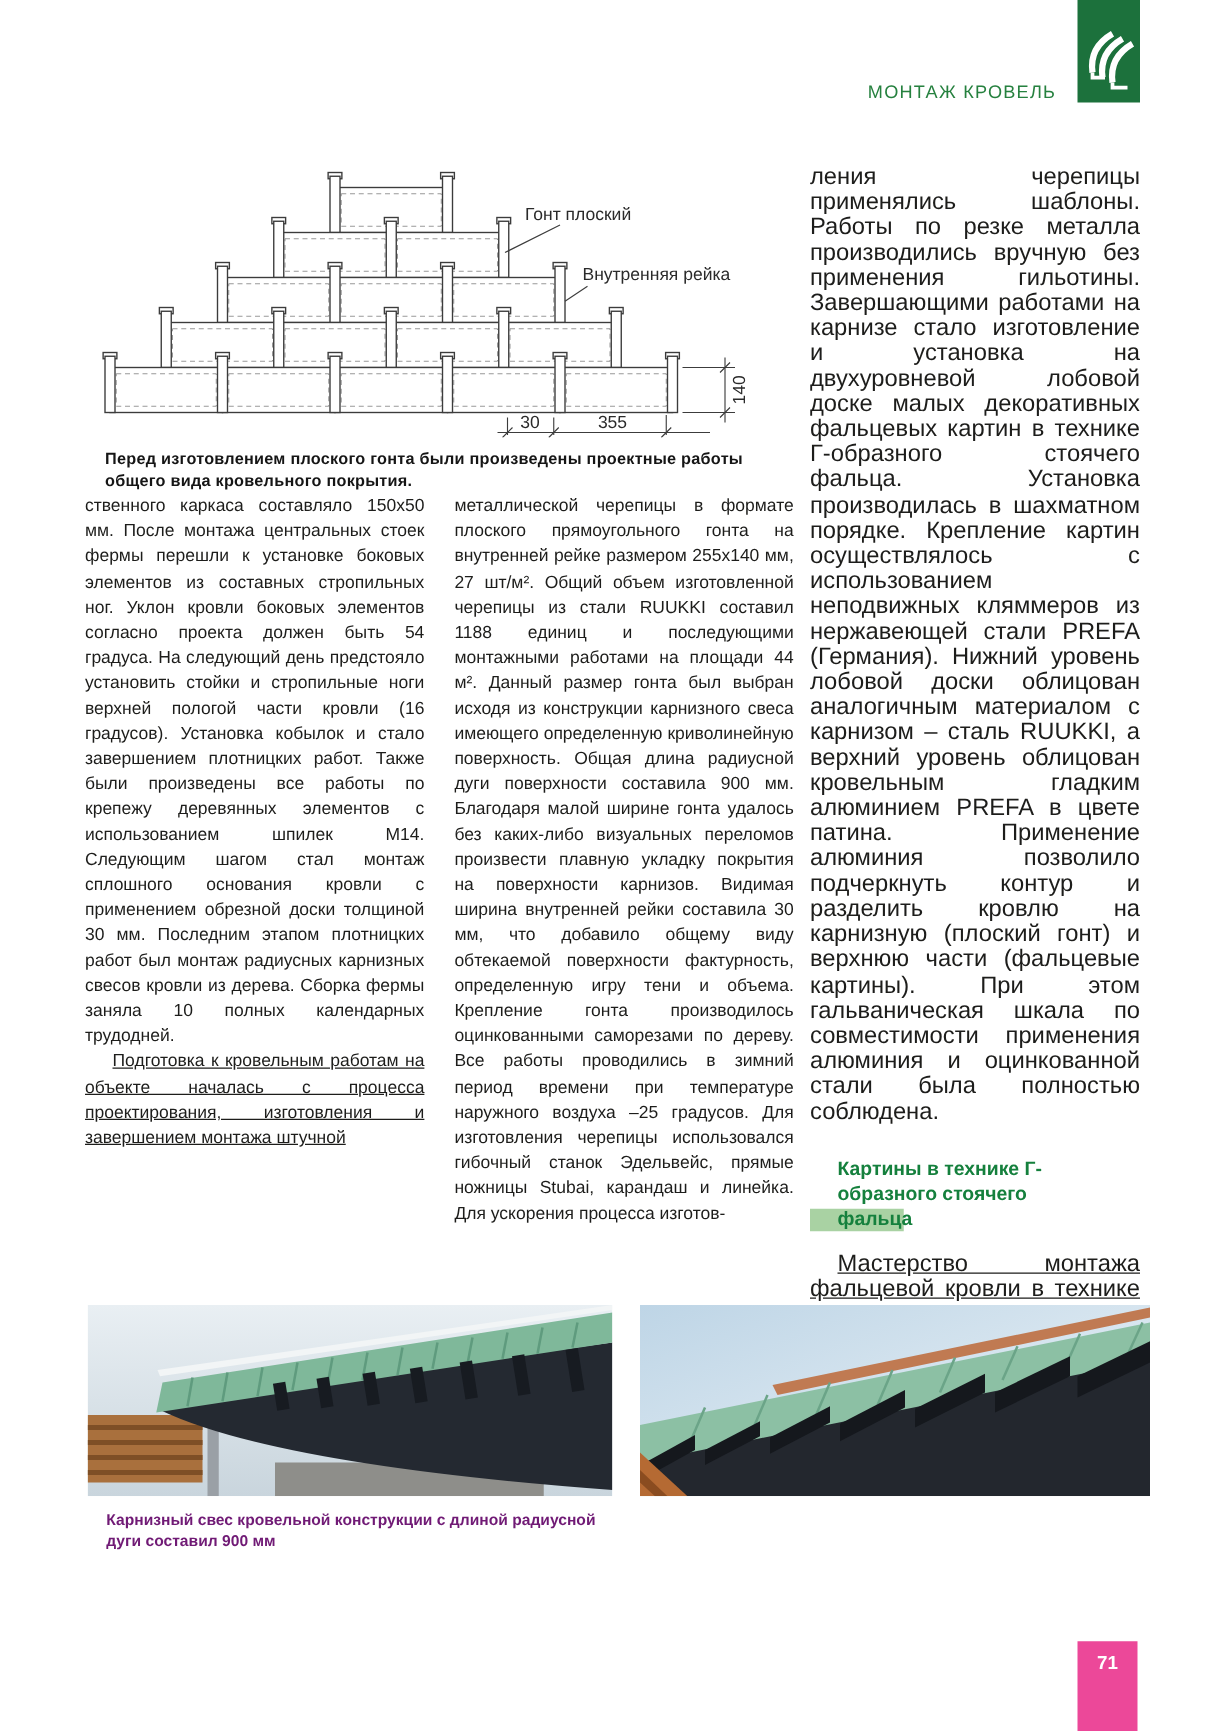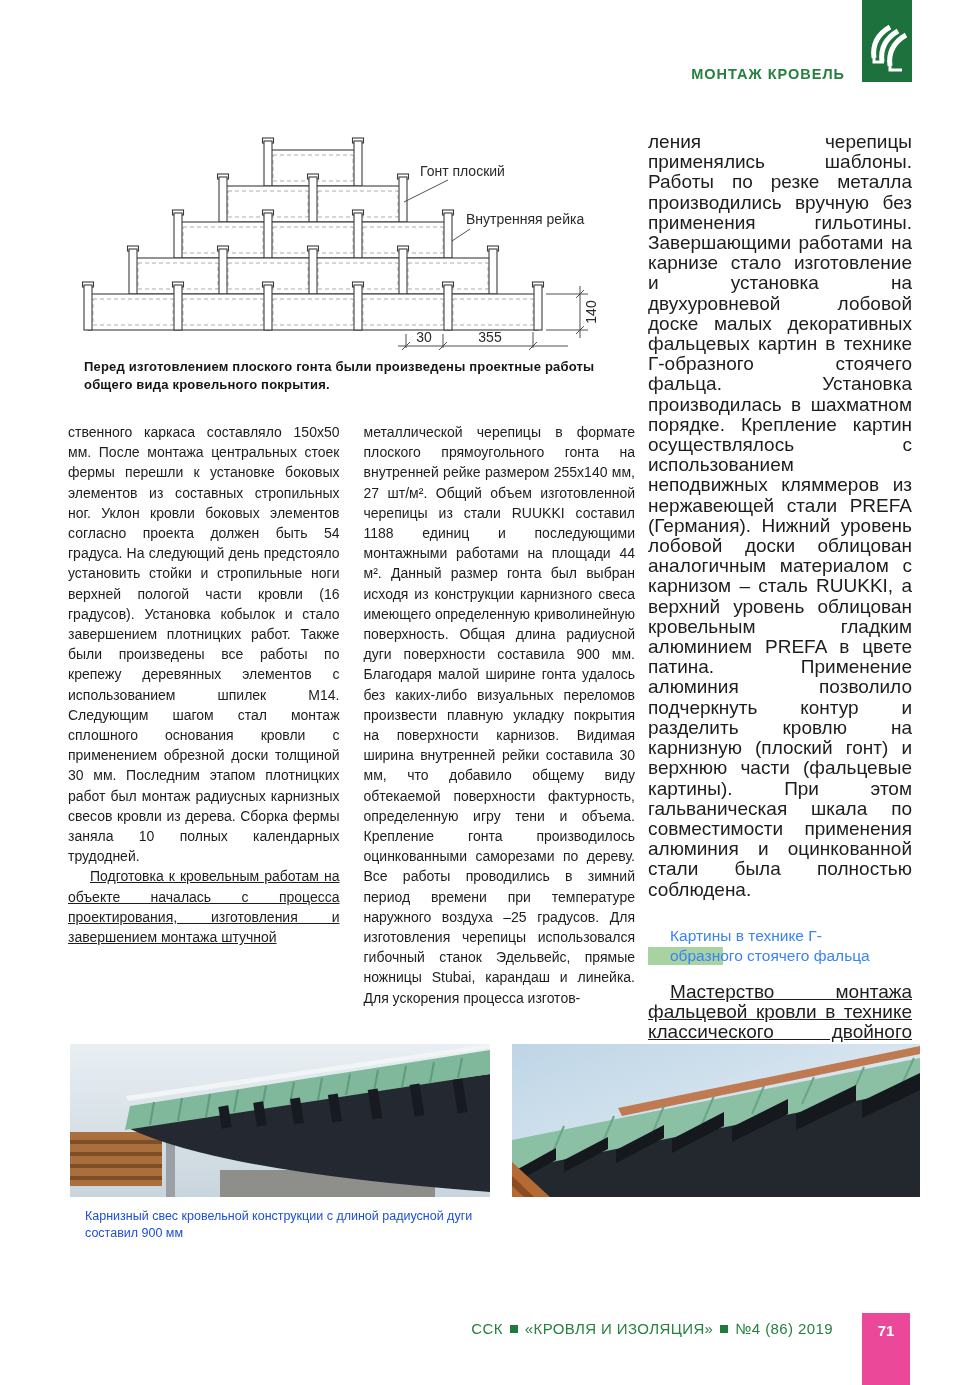--- a/index.html
+++ b/index.html
@@ -1,60 +1,60 @@
 <!DOCTYPE html>
 <html lang="ru"><head>
 <meta charset="utf-8">
 <style>
   html,body{margin:0;padding:0;background:#e9e9e9;}
   .page{position:relative;width:980px;height:1385px;background:#ffffff;margin:0 auto;
         font-family:"Liberation Sans",sans-serif;color:#1d1d1b;overflow:hidden;}
 
   
-  .header-title{position:absolute;top:66px;right:135px;font-size:14.5px;font-weight:bold;
+  .header-title{position:absolute;top:66px;right:135px;font-size:14.5px;font-weight:normal;
         letter-spacing:1px;color:#26813f;}
   .logo-box{position:absolute;left:862px;top:0;width:50px;height:82px;background:#1c713c;}
 
   
   .content{position:absolute;left:68px;top:130px;width:844px;}
   .left-wrap{position:absolute;left:0;top:6px;width:567px;}
   .col3{position:absolute;left:580px;top:2px;width:264px;height:910px;overflow:hidden;}
 
   
   .figure svg{display:block;}
   .sh{fill:#ffffff;stroke:#3c3c3c;stroke-width:1.1;}
   .shd{fill:none;stroke:#8a8a8a;stroke-width:0.7;stroke-dasharray:4 3;}
   .bat{fill:#ffffff;stroke:#3c3c3c;stroke-width:1.1;}
   .cap{fill:#ffffff;stroke:#3c3c3c;stroke-width:1.1;}
   .dim-line{stroke:#3c3c3c;stroke-width:0.9;fill:none;}
   .fig-text{font-family:"Liberation Sans",sans-serif;font-size:14px;fill:#2a2a2a;}
-  .figure-caption{margin:8px 0 28px 16px;width:552px;font-weight:bold;font-size:13px;
+  .figure-caption{margin:8px 0 0 16px;width:552px;font-weight:bold;font-size:13px;
         line-height:18px;color:#151515;letter-spacing:0.2px;}
 
   
   .two-cols{display:flex;gap:24px;height:648px;overflow:hidden;}
   .txtcol{width:277px;}
   .txtcol p,.col3 p{margin:0;text-align:justify;font-size:14px;line-height:20.2px;
         hyphens:auto;-webkit-hyphens:auto;}
   .col3 p{font-size:19px;line-height:20.2px;}
   p.indent{text-indent:22px;text-decoration:underline;}
-  .subhead{position:relative;margin:26px 0 16px 0;padding-left:22px;font-weight:normal;
-        font-size:15.5px;line-height:20px;color:#3b82f6;}
+  .subhead{position:relative;margin:26px 0 16px 0;padding-left:22px;font-weight:bold;
+        font-size:15.5px;line-height:20px;color:#15803d;}
   .subhead .txt{position:relative;z-index:1;display:inline-block;}
   .subhead .bar{position:absolute;left:0;bottom:1px;height:18px;background:#a9d2a3;z-index:0;}
   .subhead-1{width:210px;}
   .subhead-1 .bar{width:78px;}
   .subhead-3{width:215px;}
   .subhead-3 .bar{width:75px;}
 
   
   .photo{position:absolute;top:1044px;height:153px;overflow:hidden;}
   .photo-left{left:70px;width:420px;}
   .photo-right{left:512px;width:408px;}
-  .photo-cap{position:absolute;font-weight:normal;font-size:12.5px;line-height:17px;color:#1d4ed8;}
+  .photo-cap{position:absolute;font-weight:bold;font-size:12.5px;line-height:17px;color:#701a75;}
   .photo-cap-left{left:85px;top:1208px;width:392px;}
   .photo-cap-right{left:512px;top:1208px;width:400px;}
 
   
   .footer{position:absolute;top:1320px;right:147px;font-size:15px;color:#26813f;
         letter-spacing:0.4px;white-space:nowrap;}
   .footer .sq{display:inline-block;width:8px;height:8px;background:#1f7b3c;margin:0 7px 2px 7px;
         vertical-align:middle;}
   .page-num-box{position:absolute;left:862px;top:1313px;width:48px;height:72px;background:#ec4899;
         color:#ffffff;font-weight:bold;font-size:15px;text-align:center;padding-top:9px;
@@ -270,20 +270,17 @@
         <path d="M220 83 L276 55 L276 70 L220 98 Z"></path>
         <path d="M284 70 L344 41 L344 57 L284 86 Z"></path>
         <path d="M350 57 L408 29 L408 46 L350 74 Z"></path>
       </g>
       <path d="M0 118 L38 153 L0 153 Z" fill="#b56a33"></path>
       <path d="M0 132 L22 153 L12 153 L0 142 Z" fill="#8a4c20"></path>
     </svg>
   </div>
   <div class="photo-cap photo-cap-left">Карнизный свес кровельной конструкции с длиной радиусной дуги составил 900 мм</div>
 
-  <div class="footer">
-    <span>ССК</span><span class="sq"></span><span>«КРОВЛЯ И ИЗОЛЯЦИЯ»</span><span class="sq"></span><span>№4 (86) 2019</span>
-  </div>
   <div class="page-num-box">
     <span>71</span>
   </div>
 
 </div>
 
 </body></html>

